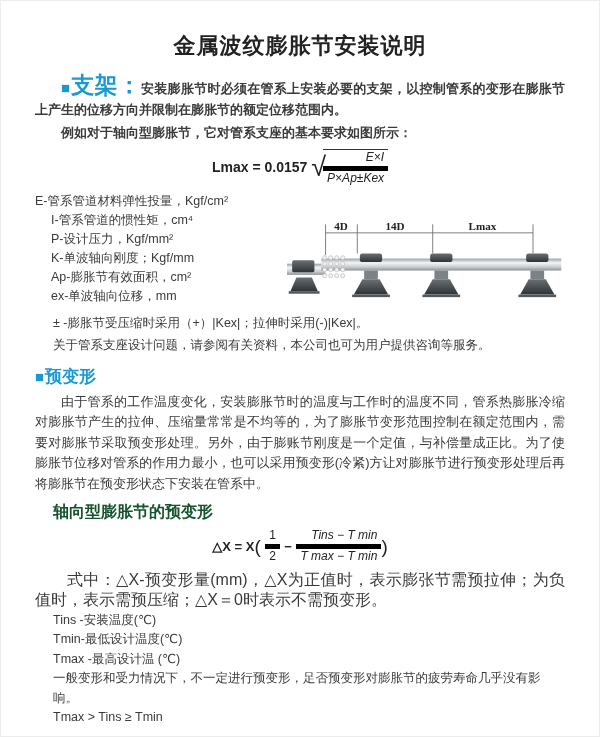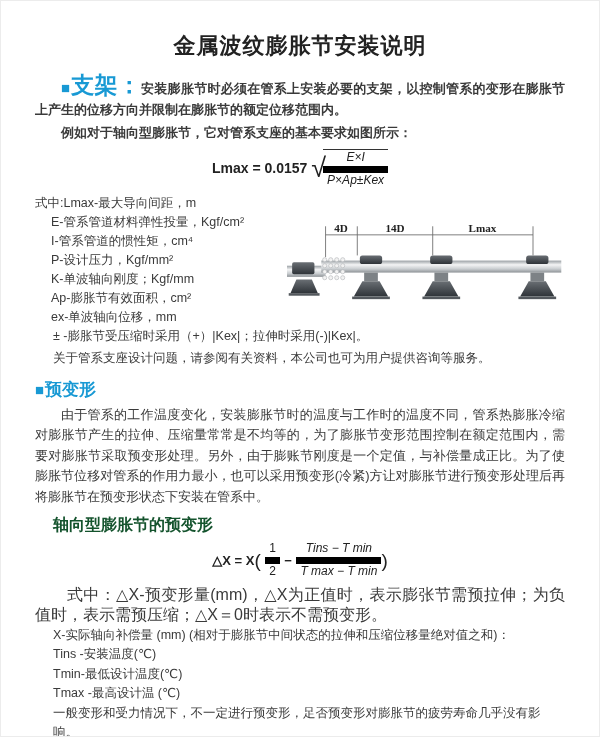--- a/index.html
+++ b/index.html
@@ -56,21 +56,21 @@
     font-family:Liberation Sans, sans-serif;
     color:#222;
     margin:6px 0;
   }
   .formula .flhs{ font-weight:bold; font-size:14px; }
   .formula .ivar{ font-style:italic; }
   .frac{
     display:inline-block; text-align:center; vertical-align:middle;
     font-size:12px; line-height:1.15; font-style:italic;
   }
-  .frac .num{ display:block; border-bottom:7px solid #000000; padding:0 4px 1px 4px; }
+  .frac .num{ display:block; border-bottom:5px solid #000000; padding:0 4px 1px 4px;text-align:right; }
   .frac .den{ display:block; padding:1px 4px 0 4px; }
   .sqrt-sym{
     display:inline-block; font-size:27px; font-weight:normal;
     vertical-align:middle; margin:0 -3px 0 4px; line-height:1;
   }
   .sqrt-body{
     display:inline-block; border-top:1.6px solid #333;
     padding-top:1px; vertical-align:middle;
   }
   .paren{ font-size:19px; vertical-align:-2px; font-weight:normal; }
@@ -87,21 +87,20 @@
   <p class="para-bold indent"><span class="sec-square">■</span><span class="sec-head-inline">支架：</span><span>安装膨胀节时必须在管系上安装必要的支架，以控制管系的变形在膨胀节上产生的位移方向并限制在膨胀节的额定位移范围内。</span></p>
 
   <p class="para-bold indent" style="margin-top:2px;">例如对于轴向型膨胀节，它对管系支座的基本要求如图所示：</p>
 
   <div class="formula">
     <span class="flhs">Lmax = 0.0157</span><span class="sqrt-sym">√</span><span class="sqrt-body"><span class="frac"><span class="num ivar">E×I</span><span class="den ivar">P×Ap±Kex</span></span></span>
   </div>
 
   <div class="row">
     <div class="vars">
-      <div class="line">式中:Lmax-最大导向间距，m</div>
       <div class="line">E-管系管道材料弹性投量，Kgf/cm²</div>
       <div class="line">I-管系管道的惯性矩，cm⁴</div>
       <div class="line">P-设计压力，Kgf/mm²</div>
       <div class="line">K-单波轴向刚度；Kgf/mm</div>
       <div class="line">Ap-膨胀节有效面积，cm²</div>
       <div class="line">ex-单波轴向位移，mm</div>
     </div>
 
     <div class="diagram-wrap">
       <svg width="300" height="96" viewBox="0 0 350 100">
@@ -193,21 +192,20 @@
   <div class="formula">
     <span class="fsmall">△X = X</span><span class="paren">(</span>
     <span class="frac"><span class="num" style="font-style:normal;">1</span><span class="den" style="font-style:normal;">2</span></span>
     <span class="fsmall">−</span>
     <span class="frac"><span class="num">Tins − T min</span><span class="den">T max − T min</span></span><span class="paren">)</span>
   </div>
 
   <p class="para indent" style="font-size:16px;">式中：△X-预变形量(mm)，△X为正值时，表示膨张节需预拉伸；为负值时，表示需预压缩；△X＝0时表示不需预变形。</p>
 
   <div class="axial-lines">
-    <div class="line pad18">X-实际轴向补偿量 (mm) (相对于膨胀节中间状态的拉伸和压缩位移量绝对值之和)：</div>
     <div class="line pad18">Tins -安装温度(℃)</div>
     <div class="line pad18">Tmin-最低设计温度(℃)</div>
     <div class="line pad18">Tmax -最高设计温 (℃)</div>
     <div class="line pad18">一般变形和受力情况下，不一定进行预变形，足否预变形对膨胀节的疲劳寿命几乎没有影响。</div>
     <div class="line pad18">Tmax &gt; Tins ≥ Tmin</div>
   </div>
 
 </div>
 
 </body></html>

